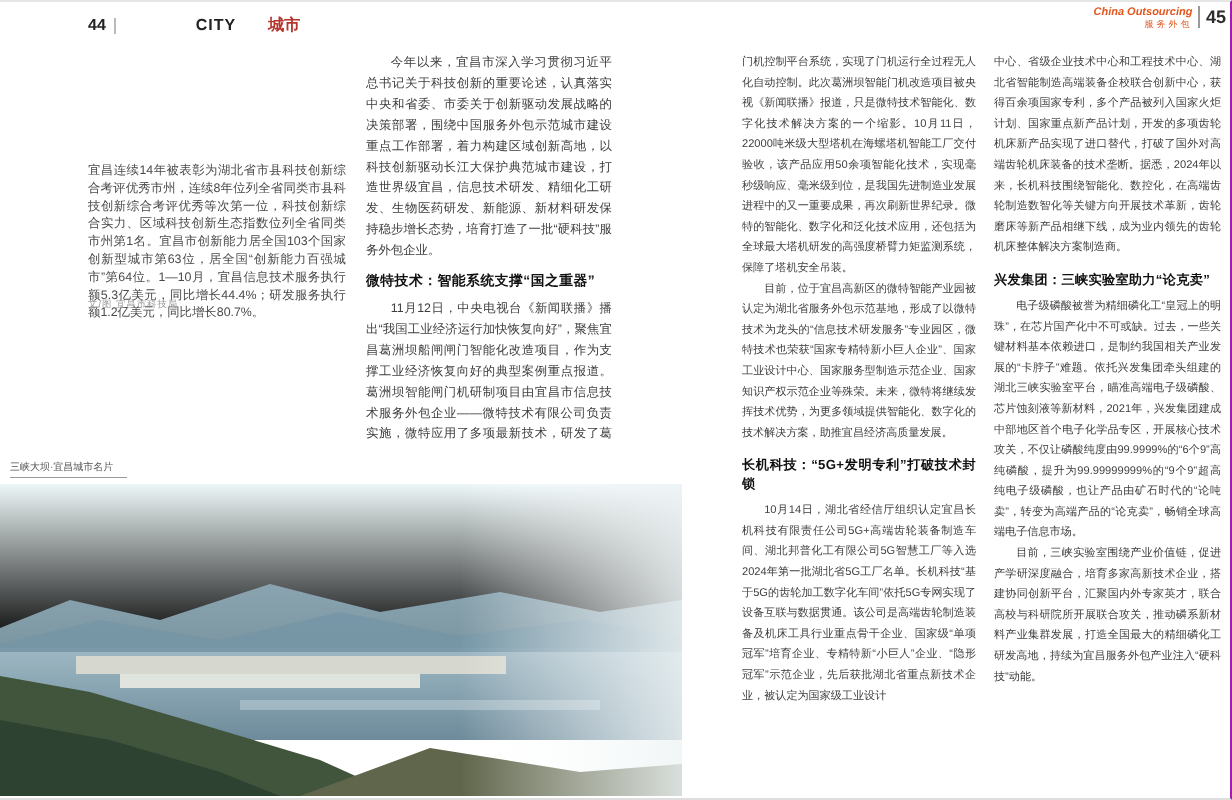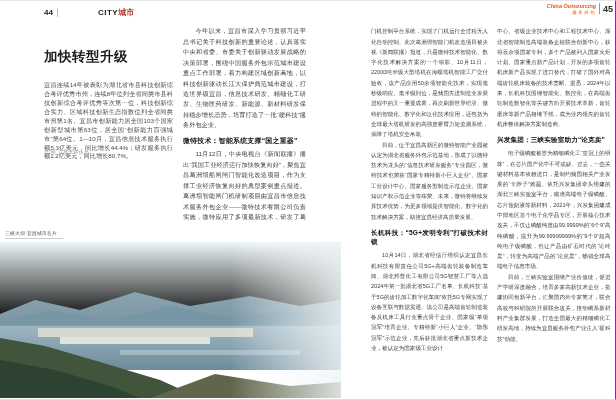--- a/index.html
+++ b/index.html
@@ -9,21 +9,21 @@
     border-top:1px solid #e6e6e6;border-right:1px solid #a21caf;border-bottom:1px solid #dedede;
     box-sizing:border-box;color:#3c3c3c;
   }
   .abs{position:absolute;}
   .scaled{transform:scale(0.5);transform-origin:top left;}
   
   #lp-header{left:44px;top:6px;display:flex;align-items:center;font-size:8px;color:#222;}
   #lp-header .pnum{font-weight:bold;}
   #lp-header .vdiv{width:1px;height:8px;background:#b9b9b9;margin:0 4px;}
   #lp-header .sec-en{font-weight:bold;letter-spacing:.5px;margin-left:36px;}
-  #lp-header .sec-zh{color:#b5342c;font-weight:bold;margin-left:0;}
+  #lp-header .sec-zh{color:#b5342c;font-weight:bold;margin-left:16px;}
   
   #title{left:44px;top:46px;width:200px;font-size:13.5px;font-weight:bold;color:#191919;line-height:19px;letter-spacing:.5px;}
   
   #intro{left:44px;top:80px;width:258px;font-size:12.4px;line-height:17.8px;text-align:justify;color:#4a4a4a;}
   #byline{left:44px;top:148px;font-size:9.4px;color:#9a9a9a;letter-spacing:1px;}
   
   #lcol2{left:183px;top:25px;width:246px;height:390px;font-size:12.4px;line-height:20.9px;text-align:justify;color:#3d3d3d;overflow:hidden;}
   #lcol2 p{margin:0;text-indent:2em;}
   #lcol2 h3{margin:10px 0 6px 0;font-size:13.8px;color:#111;letter-spacing:.5px;}
   
@@ -51,21 +51,20 @@
 <div id="spread">
 
   <div id="lp-header" class="abs">
     <span class="pnum">44</span>
     <span class="vdiv"></span>
     <span class="sec-en">CITY</span>
     <span class="sec-zh">城市</span>
   </div>
 
   <div id="title" class="abs">
-    <div>加快转型升级</div>
   </div>
 
   <div id="intro" class="abs scaled">宜昌连续14年被表彰为湖北省市县科技创新综合考评优秀市州，连续8年位列全省同类市县科技创新综合考评优秀等次第一位，科技创新综合实力、区域科技创新生态指数位列全省同类市州第1名。宜昌市创新能力居全国103个国家创新型城市第63位，居全国“创新能力百强城市”第64位。1—10月，宜昌信息技术服务执行额5.3亿美元，同比增长44.4%；研发服务执行额1.2亿美元，同比增长80.7%。</div>
 
   <div id="byline" class="abs scaled">文/图 宜昌市科技局</div>
 
   <div id="lcol2" class="abs scaled">
     <p>今年以来，宜昌市深入学习贯彻习近平总书记关于科技创新的重要论述，认真落实中央和省委、市委关于创新驱动发展战略的决策部署，围绕中国服务外包示范城市建设重点工作部署，着力构建区域创新高地，以科技创新驱动长江大保护典范城市建设，打造世界级宜昌，信息技术研发、精细化工研发、生物医药研发、新能源、新材料研发保持稳步增长态势，培育打造了一批“硬科技”服务外包企业。</p>
     <h3>微特技术：智能系统支撑“国之重器”</h3>
     <p>11月12日，中央电视台《新闻联播》播出“我国工业经济运行加快恢复向好”，聚焦宜昌葛洲坝船闸闸门智能化改造项目，作为支撑工业经济恢复向好的典型案例重点报道。葛洲坝智能闸门机研制项目由宜昌市信息技术服务外包企业——微特技术有限公司负责实施，微特应用了多项最新技术，研发了葛洲坝电厂智能</p>

